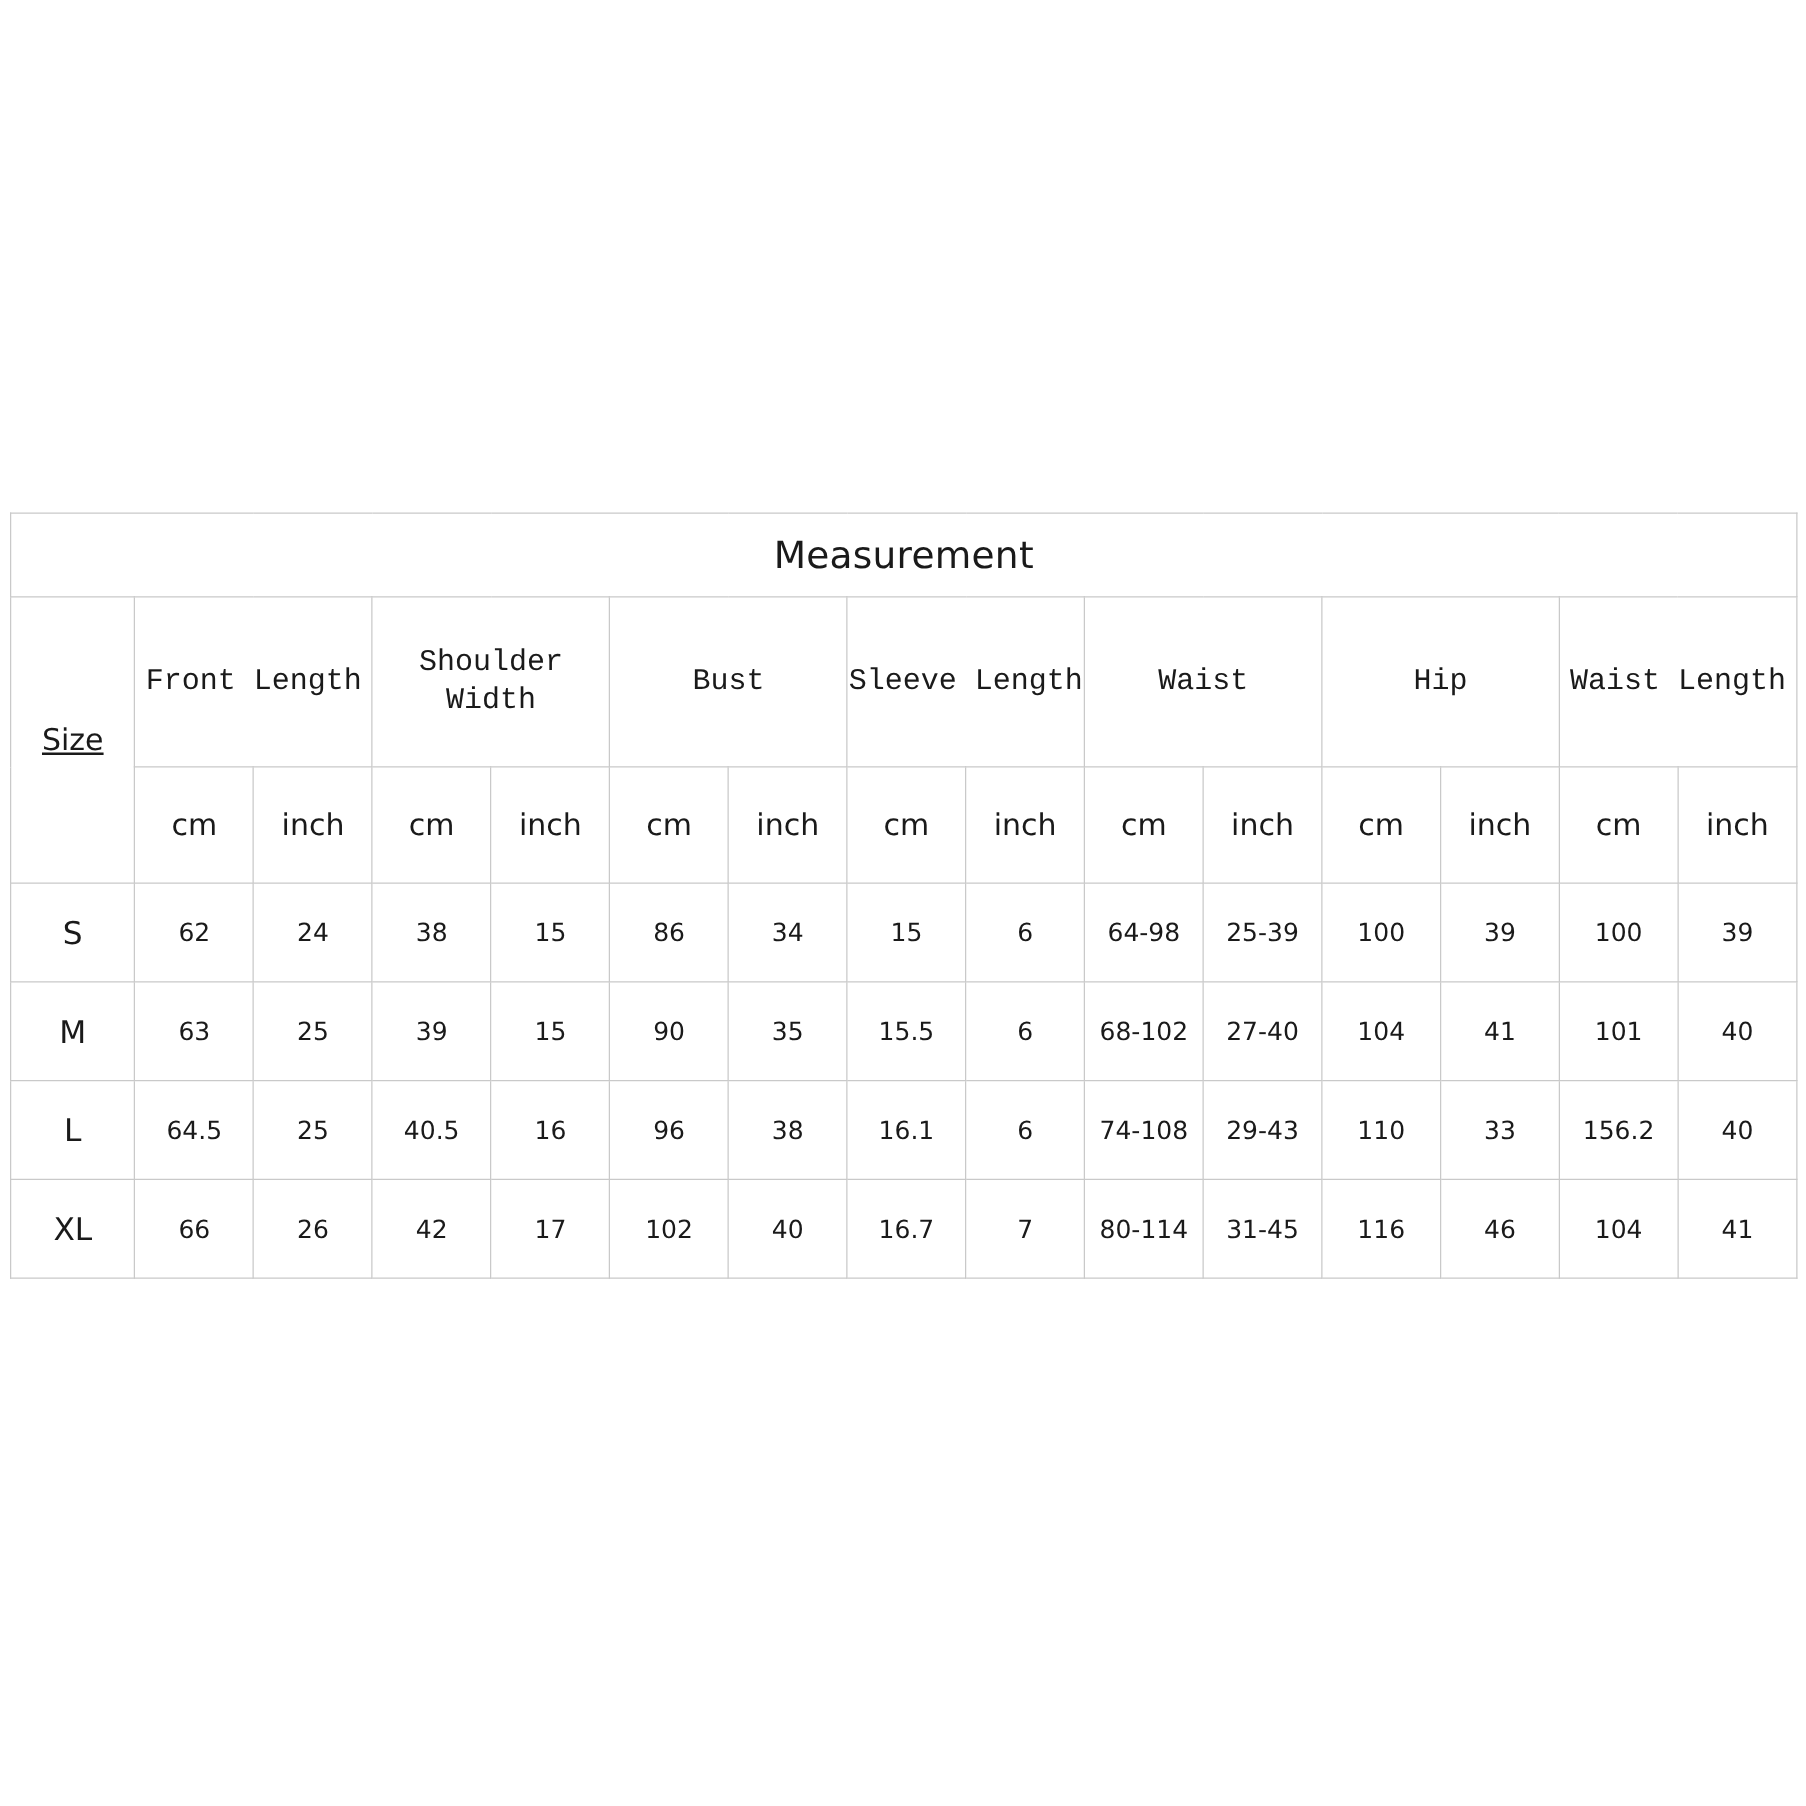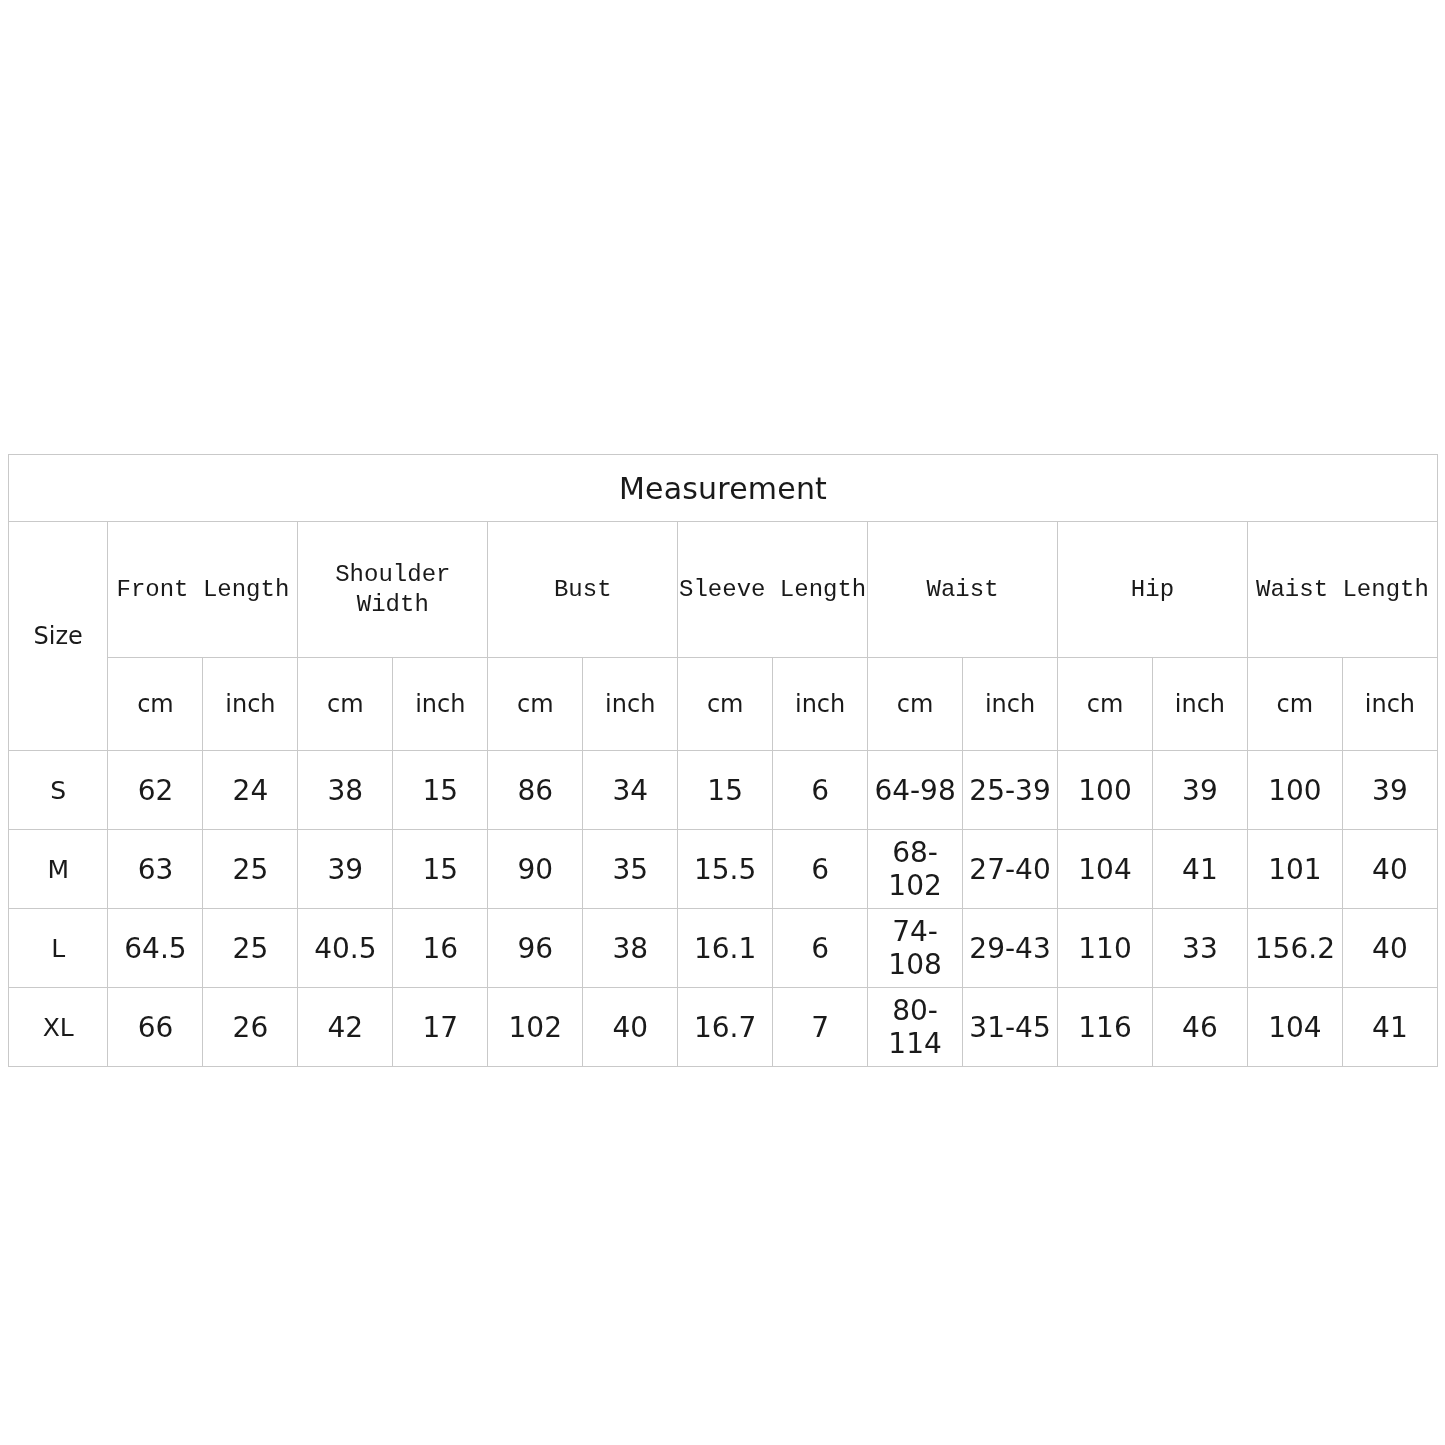--- a/index.html
+++ b/index.html
@@ -14,21 +14,20 @@
     color: #1a1a1a;
     position: relative;
     overflow: hidden;
   }
 
   .chart-wrap {
     position: absolute;
     left: 8px;
     top: 410px;
     width: 1430px;
-    margin-top: 44px;
   }
 
   table.size-chart {
     width: 1430px;
     border-collapse: collapse;
     table-layout: fixed;
   }
 
   table.size-chart td,
   table.size-chart th {
@@ -58,33 +57,34 @@
     line-height: 1.25;
     padding: 0 6px;
     font-family: Liberation Mono, monospace;
   }
 
   .size-head {
     font-size: 24px;
     font-weight: bold;
     vertical-align: bottom;
     padding-bottom: 16px;
+    text-decoration: underline;
   }
 
   
   .unit-cell {
     height: 92px;
     font-size: 24px;
     font-weight: bold;
   }
 
   
   .data-cell {
     height: 78px;
-    font-size: 28px;
+    font-size: 20px;
   }
   .row-label {
     font-size: 25px;
   }
 
   
   col.c-size { width: 88px; }
   col.c-cm   { width: 84px; }
   col.c-in   { width: 84px; }
 </style>

